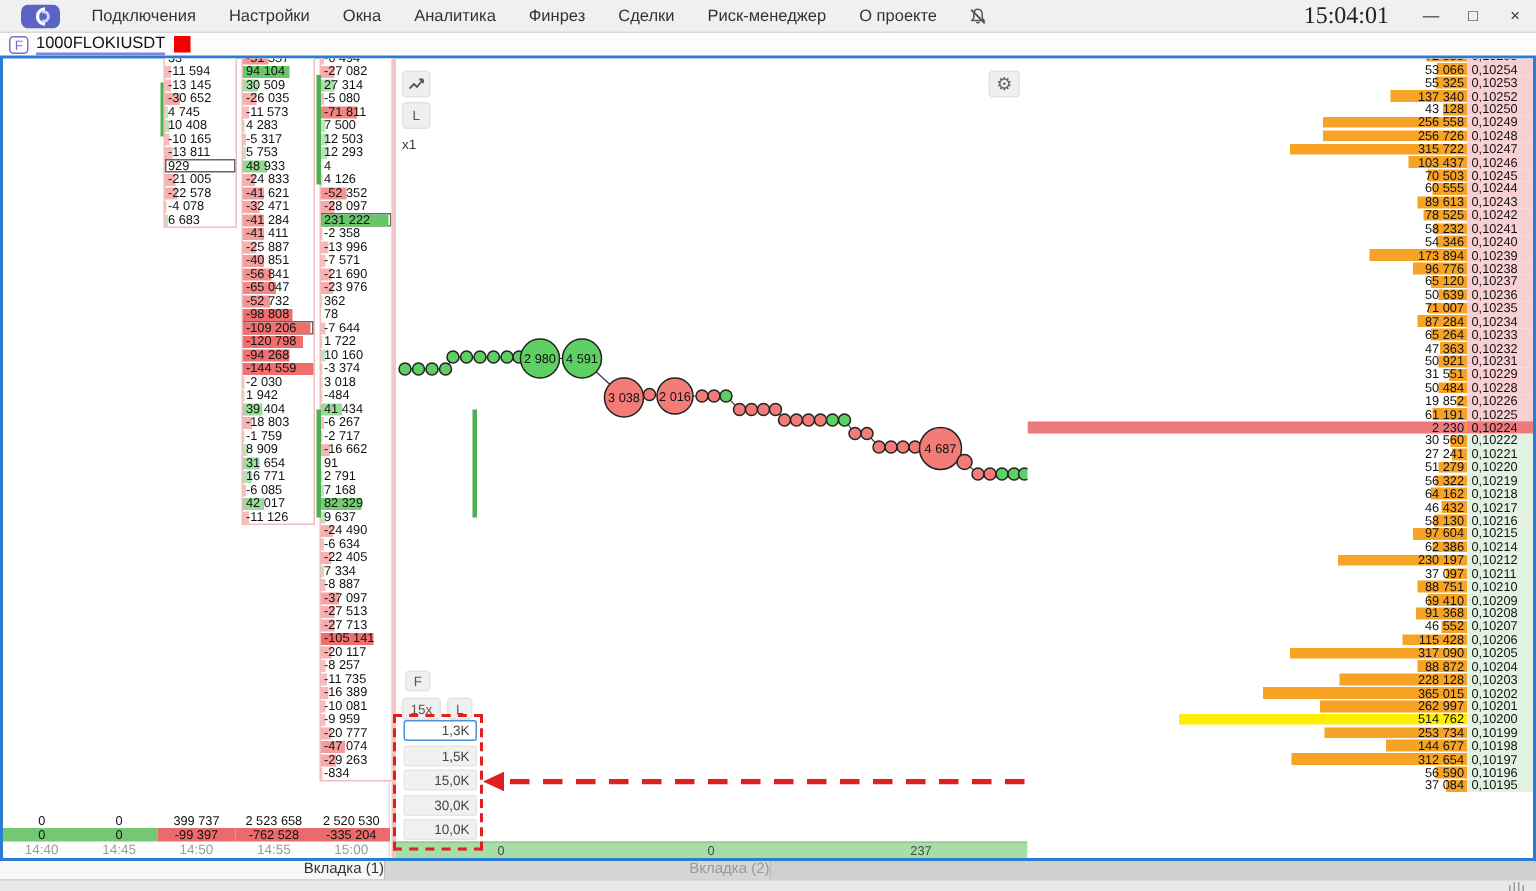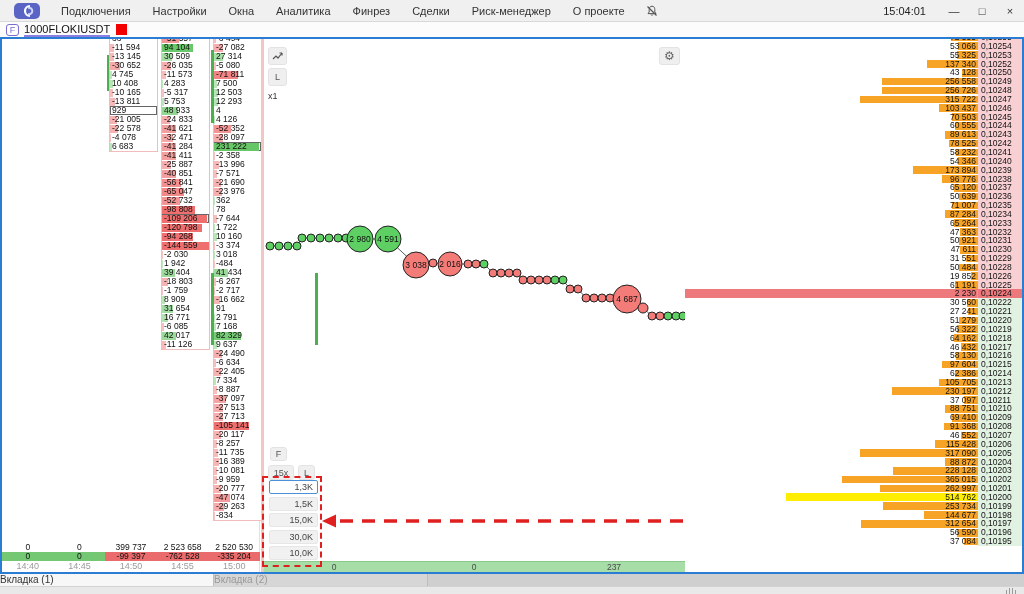--- a/index.html
+++ b/index.html
@@ -6,21 +6,21 @@
   html,body { width:1024px; height:594px; overflow:hidden;
     font-family:"Liberation Sans", sans-serif; background:#e8e8e8; }
   #root { position:relative; width:1024px; height:594px; background:#fff; }
 
   
   #titlebar { position:absolute; left:0; top:0; width:1024px; height:22px;
     background:#f0f0f0; border-bottom:1px solid #d9d9d9; display:flex; align-items:center; }
   #logo { width:26px; height:16px; margin:0 10px 0 14px; }
   .menu-item { font-size:11px; color:#333; padding:0 11px; line-height:22px; cursor:default; }
   #bell-btn { margin-left:6px; width:20px; height:18px; display:flex; align-items:center; justify-content:center; }
-  #clock { margin-left:auto; font-size:11px; color:#222; padding-right:14px; }
+  #clock { margin-left:auto; font-size:16px; color:#222; padding-right:14px;font-family:Liberation Serif, serif; }
   .winbtn { width:28px; height:22px; font-size:11px; color:#333; display:flex; align-items:center; justify-content:center; }
 
   
   #tabbar { position:absolute; left:0; top:22px; width:1024px; height:15px; background:#fcfcfc;
     display:flex; align-items:center; }
   #f-badge { width:13px; height:12px; margin:0 5px 0 6px; border:1px solid #7a6fd0; border-radius:3px;
     color:#7a6fd0; font-size:9px; display:flex; align-items:center; justify-content:center; background:#fff; }
   #symbol { font-size:11px; color:#111; border-bottom:2px solid #8a7fe0; padding-bottom:0px; }
   #red-square { width:11px; height:11px; background:#f20000; margin-left:6px; }
 
@@ -72,21 +72,21 @@
   .b-vol { position:absolute; right:46px; top:0; font-size:8.5px; line-height:8.8px; color:#111; z-index:1; }
   .b-price { position:absolute; right:0; top:0; width:44px; height:100%; font-size:8.5px; line-height:8.8px;
     color:#111; padding-left:3px; z-index:1; }
   .b-row.ask .b-price { background:#f8d0d3; }
   .b-row.bid .b-price { background:#e2f2e2; }
   .b-row.band-ask, .b-row.band-ask .b-price { background:#ee797c; }
   .b-row.band-bid, .b-row.band-bid .b-price { background:#6fc475; }
 
   
   #bottom-tabs { position:absolute; left:0; top:574px; width:1024px; height:12px; background:#cfcfcf; display:flex; }
-  .b-tab { width:214px; font-size:10px; line-height:12px; text-align:left; border-right:1px solid #bdbdbd; }
+  .b-tab { width:257px; font-size:10px; line-height:12px; text-align:right; border-right:1px solid #bdbdbd; }
   .b-tab.active { background:#f7f7f7; color:#333; }
   .b-tab.inactive { background:#d6d6d6; color:#999; }
   #statusbar { position:absolute; left:0; top:586px; width:1024px; height:8px; background:#e9e9e9;
     border-top:1px solid #d2d2d2; }
   #grip { position:absolute; right:8px; top:1px; display:flex; gap:1.5px; align-items:flex-end; }
   #grip i { display:block; width:1.5px; background:#9a9a9a; }
 </style>
 </head>
 <body>
 
@@ -473,25 +473,20 @@
               <div class="b-bar" style="width: 17.7px;"></div>
               <div class="b-vol">47 363</div>
               <div class="b-price">0,10232</div>
             </div>
             <div class="b-row ask">
               <div class="b-bar" style="width: 19px;"></div>
               <div class="b-vol">50 921</div>
               <div class="b-price">0,10231</div>
             </div>
             <div class="b-row ask">
-              <div class="b-bar" style="width: 17.8px;"></div>
-              <div class="b-vol">47 611</div>
-              <div class="b-price">0,10230</div>
-            </div>
-            <div class="b-row ask">
               <div class="b-bar" style="width: 11.8px;"></div>
               <div class="b-vol">31 551</div>
               <div class="b-price">0,10229</div>
             </div>
             <div class="b-row ask">
               <div class="b-bar" style="width: 18.8px;"></div>
               <div class="b-vol">50 484</div>
               <div class="b-price">0,10228</div>
             </div>
             <div class="b-row ask">
@@ -546,25 +541,20 @@
             </div>
             <div class="b-row bid">
               <div class="b-bar" style="width: 36.4px;"></div>
               <div class="b-vol">97 604</div>
               <div class="b-price">0,10215</div>
             </div>
             <div class="b-row bid">
               <div class="b-bar" style="width: 23.3px;"></div>
               <div class="b-vol">62 386</div>
               <div class="b-price">0,10214</div>
-            </div>
-            <div class="b-row bid">
-              <div class="b-bar" style="width: 39.4px;"></div>
-              <div class="b-vol">105 705</div>
-              <div class="b-price">0,10213</div>
             </div>
             <div class="b-row bid">
               <div class="b-bar" style="width: 85.9px;"></div>
               <div class="b-vol">230 197</div>
               <div class="b-price">0,10212</div>
             </div>
             <div class="b-row bid">
               <div class="b-bar" style="width: 13.8px;"></div>
               <div class="b-vol">37 097</div>
               <div class="b-price">0,10211</div>

